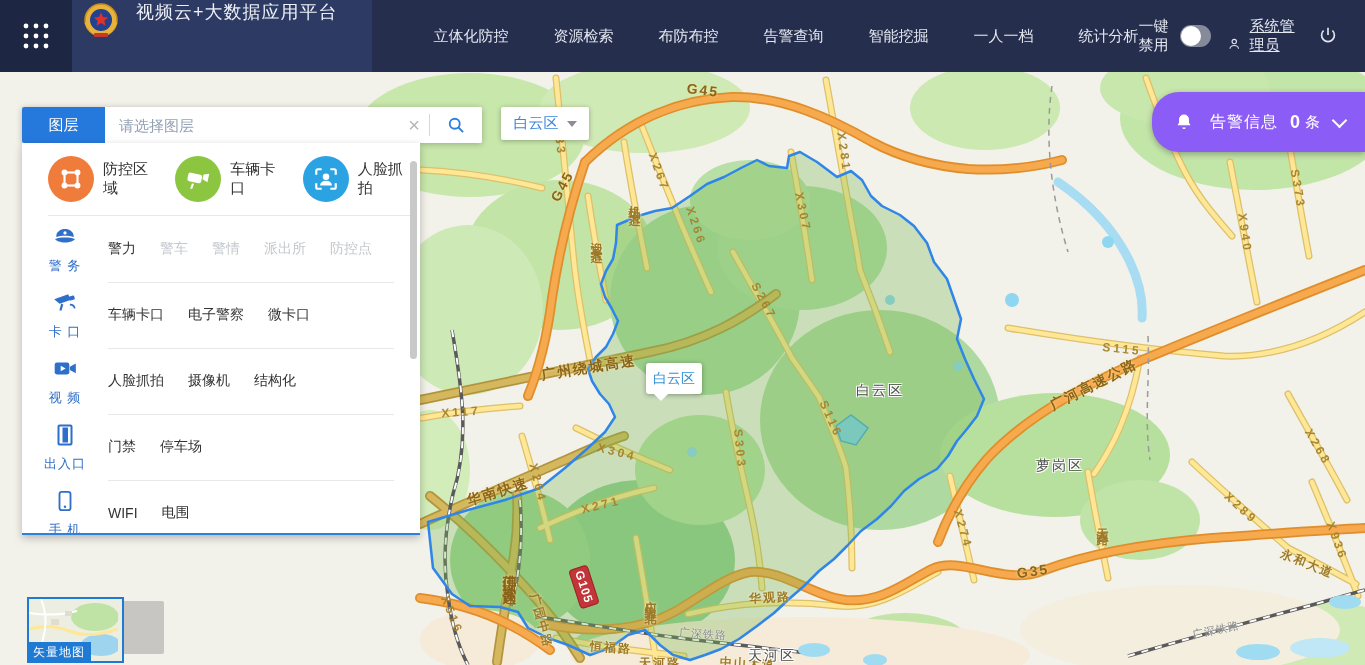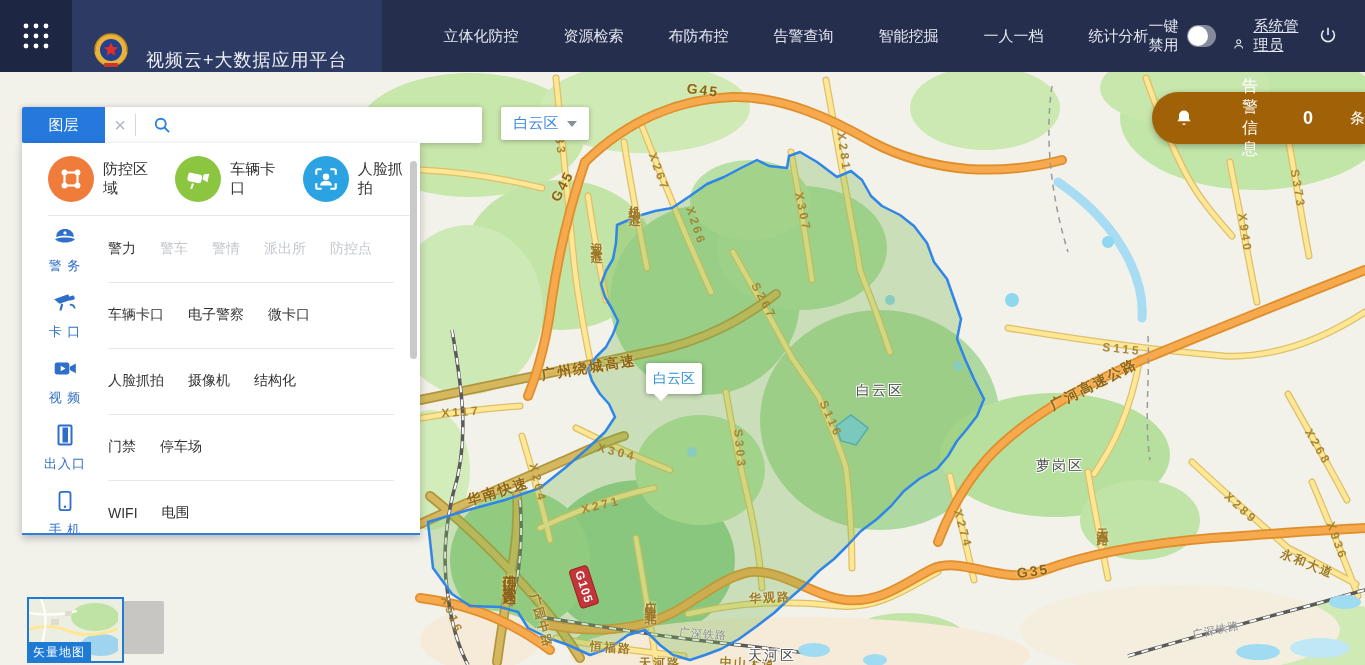--- a/index.html
+++ b/index.html
@@ -18,22 +18,22 @@
   .ml.shield{background:#c23538;color:#fff;font-size:12px;font-weight:bold;padding:2px 3px;
              border-radius:4px;border:1px solid #9c2023;letter-spacing:1px;}
   .ml.district{color:#4d4d4d;font-size:14px;letter-spacing:2px;
       text-shadow:-1px -1px 0 #fff,1px -1px 0 #fff,-1px 1px 0 #fff,1px 1px 0 #fff;}
   .ml.vert{writing-mode:vertical-rl;letter-spacing:3px;}
 
   
   #topnav{position:absolute;left:0;top:0;width:1365px;height:72px;background:#262e4d;
           display:flex;align-items:center;z-index:30;}
   .nav-grid{width:72px;height:72px;background:#1d2643;display:flex;align-items:center;justify-content:center;flex:0 0 auto;}
-  .nav-logo{height:72px;background:#2d3b64;display:flex;align-items:flex-end;gap:14px;
-            padding:0 34px 0 18px;flex:0 0 auto;}
+  .nav-logo{height:72px;background:#2d3b64;display:flex;align-items:flex-start;gap:14px;
+            padding:0 34px 0 8px;flex:0 0 auto;}
   .nav-title{color:#eef1f7;font-size:18px;letter-spacing:1px;}
   .nav-items{display:flex;gap:45px;margin-left:62px;}
   .nav-item{color:#e3e7f0;font-size:15px;cursor:pointer;white-space:nowrap;}
   .nav-right{margin-left:auto;display:flex;align-items:center;padding-right:26px;color:#e3e7f0;font-size:15px;}
   .toggle{width:46px;height:22px;border-radius:11px;background:#858b9a;position:relative;margin-right:16px;cursor:pointer;}
   .toggle .knob{position:absolute;left:1px;top:1px;width:20px;height:20px;border-radius:50%;background:#fff;}
   .nav-user{display:flex;align-items:flex-end;gap:8px;text-decoration:underline;}
   .nav-power{margin-left:18px;display:flex;align-items:center;cursor:pointer;}
 
   
@@ -66,23 +66,23 @@
   
   #district-dropdown{position:absolute;left:501px;top:107px;width:88px;height:33px;background:#fff;
       border-radius:2px;box-shadow:0 1px 5px rgba(0,0,0,.3);display:flex;align-items:center;
       justify-content:center;gap:8px;z-index:15;cursor:pointer;}
   #district-dropdown span{color:#3c86dc;font-size:15px;}
   .caret{width:0;height:0;border-left:5px solid transparent;border-right:5px solid transparent;border-top:6px solid #8a8f96;}
   #district-tooltip{position:absolute;left:646px;top:363px;width:56px;height:31px;background:#fff;border-radius:3px;
       box-shadow:0 1px 5px rgba(0,0,0,.35);display:flex;align-items:center;justify-content:center;z-index:5;}
   #district-tooltip span{color:#3391d5;font-size:14px;}
   #district-tooltip::after{content:'';position:absolute;left:10px;bottom:-5px;width:10px;height:10px;background:#fff;transform:rotate(45deg);}
-  #alert-bar{position:absolute;left:1152px;top:92px;width:213px;height:52px;background:#a16207;
+  #alert-bar{position:absolute;left:1152px;top:92px;width:213px;height:60px;background:#8b5cf6;
       border-radius:27px 0 0 27px;display:flex;align-items:center;z-index:15;color:#fff;cursor:pointer;
-      box-shadow:0 2px 6px rgba(0,0,0,.3);gap:32px;}
+      box-shadow:0 2px 6px rgba(0,0,0,.3);}
   #alert-bar .a-bell{margin-left:22px;display:flex;}
   #alert-bar .a-label{font-size:16px;margin-left:16px;letter-spacing:1px;}
   #alert-bar .a-count{font-size:18px;font-weight:bold;margin-left:12px;}
   #alert-bar .a-unit{font-size:15px;margin-left:5px;}
   .a-chev{margin-left:14px;width:9px;height:9px;border-right:2px solid #fff;border-bottom:2px solid #fff;transform:rotate(45deg);margin-top:-4px;}
 
   
   #minimap{position:absolute;left:27px;top:597px;width:93px;height:62px;border:2px solid #1f7ad4;
       z-index:15;background:#edeee2;cursor:pointer;}
   .mm-label{position:absolute;left:-2px;bottom:-2px;background:#1f7ad4;color:#fff;font-size:12px;
@@ -426,20 +426,21 @@
           <path d="M12 3 v8"></path>
             <path d="M7.2 6 a7 7 0 1 0 9.6 0"></path>
         </svg>
       </div>
     </div>
   </header>
 
   <aside id="layer-panel">
     <div class="p-header">
       <div class="p-tab">图层</div>
+      <input class="p-search" placeholder="请选择图层" style="">
       <span class="p-clear">×</span>
       <span class="p-sep"></span>
       <button class="p-search-btn">
         <svg width="20" height="20" viewBox="0 0 24 24" fill="none" stroke="#2b7fe0" stroke-width="2.2">
           <circle cx="10.5" cy="10.5" r="6"></circle>
             <path d="M15 15 L20.5 20.5"></path>
         </svg>
       </button>
     </div>
     <div class="p-body">

